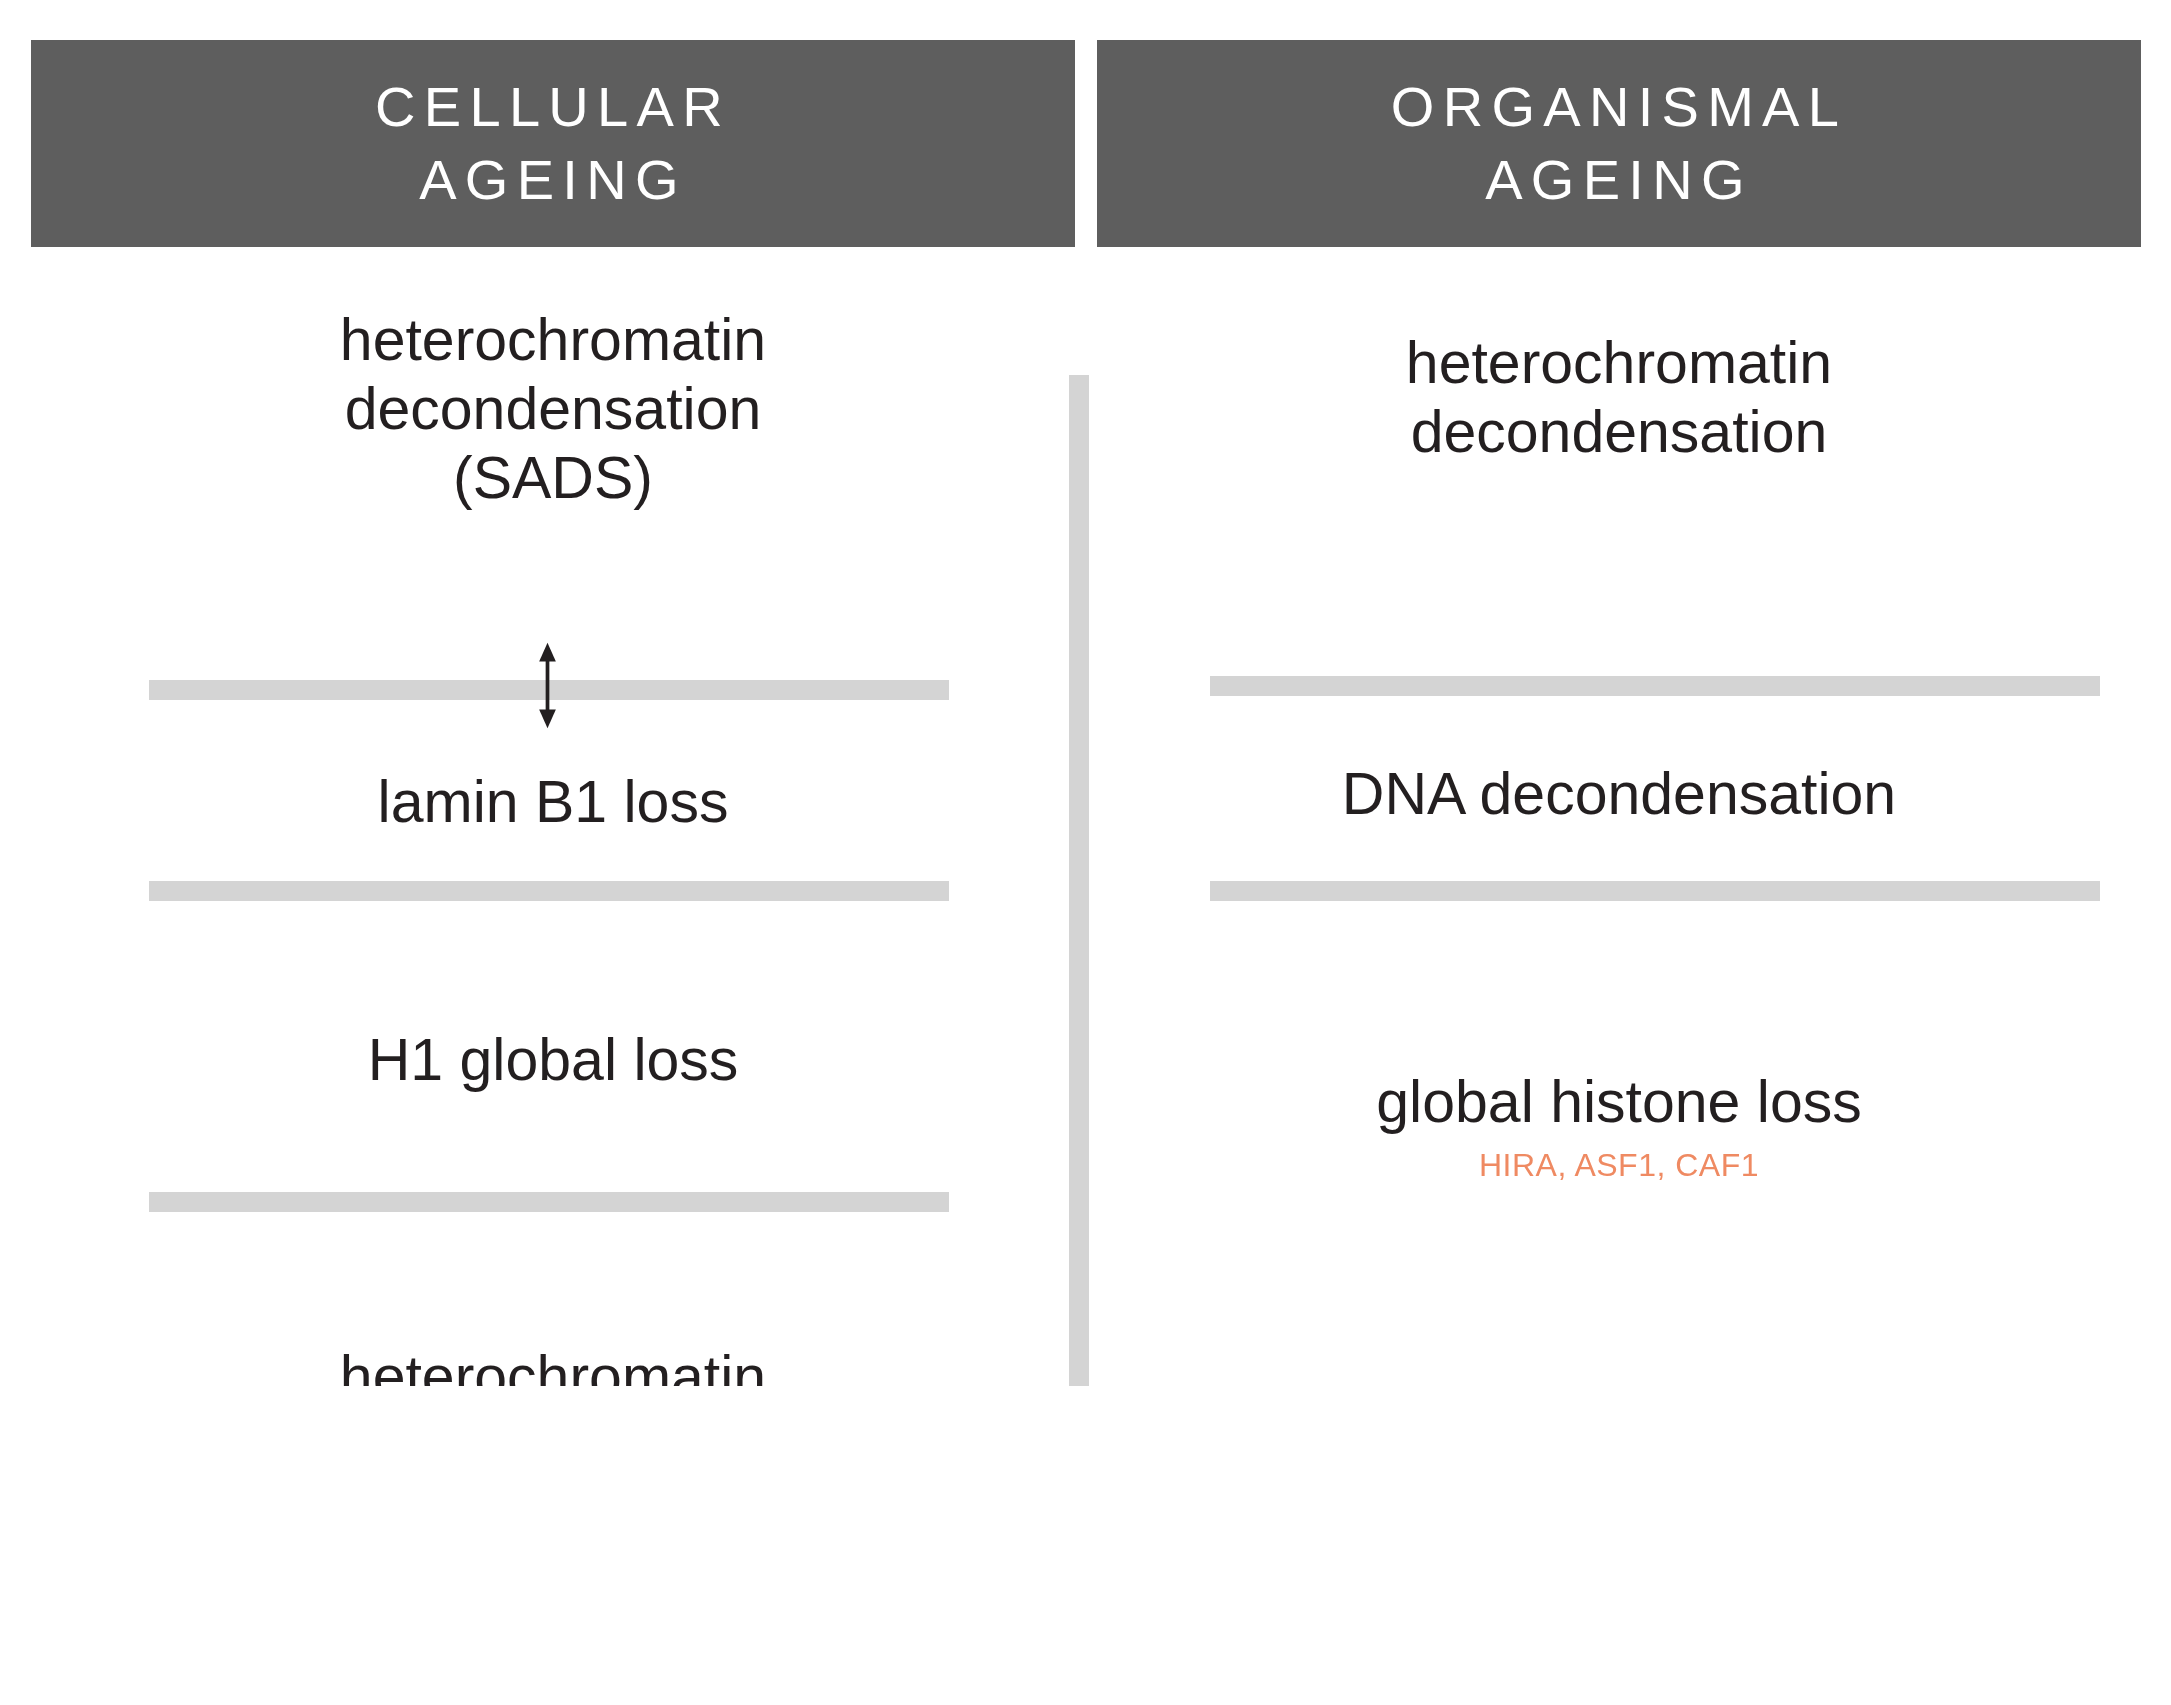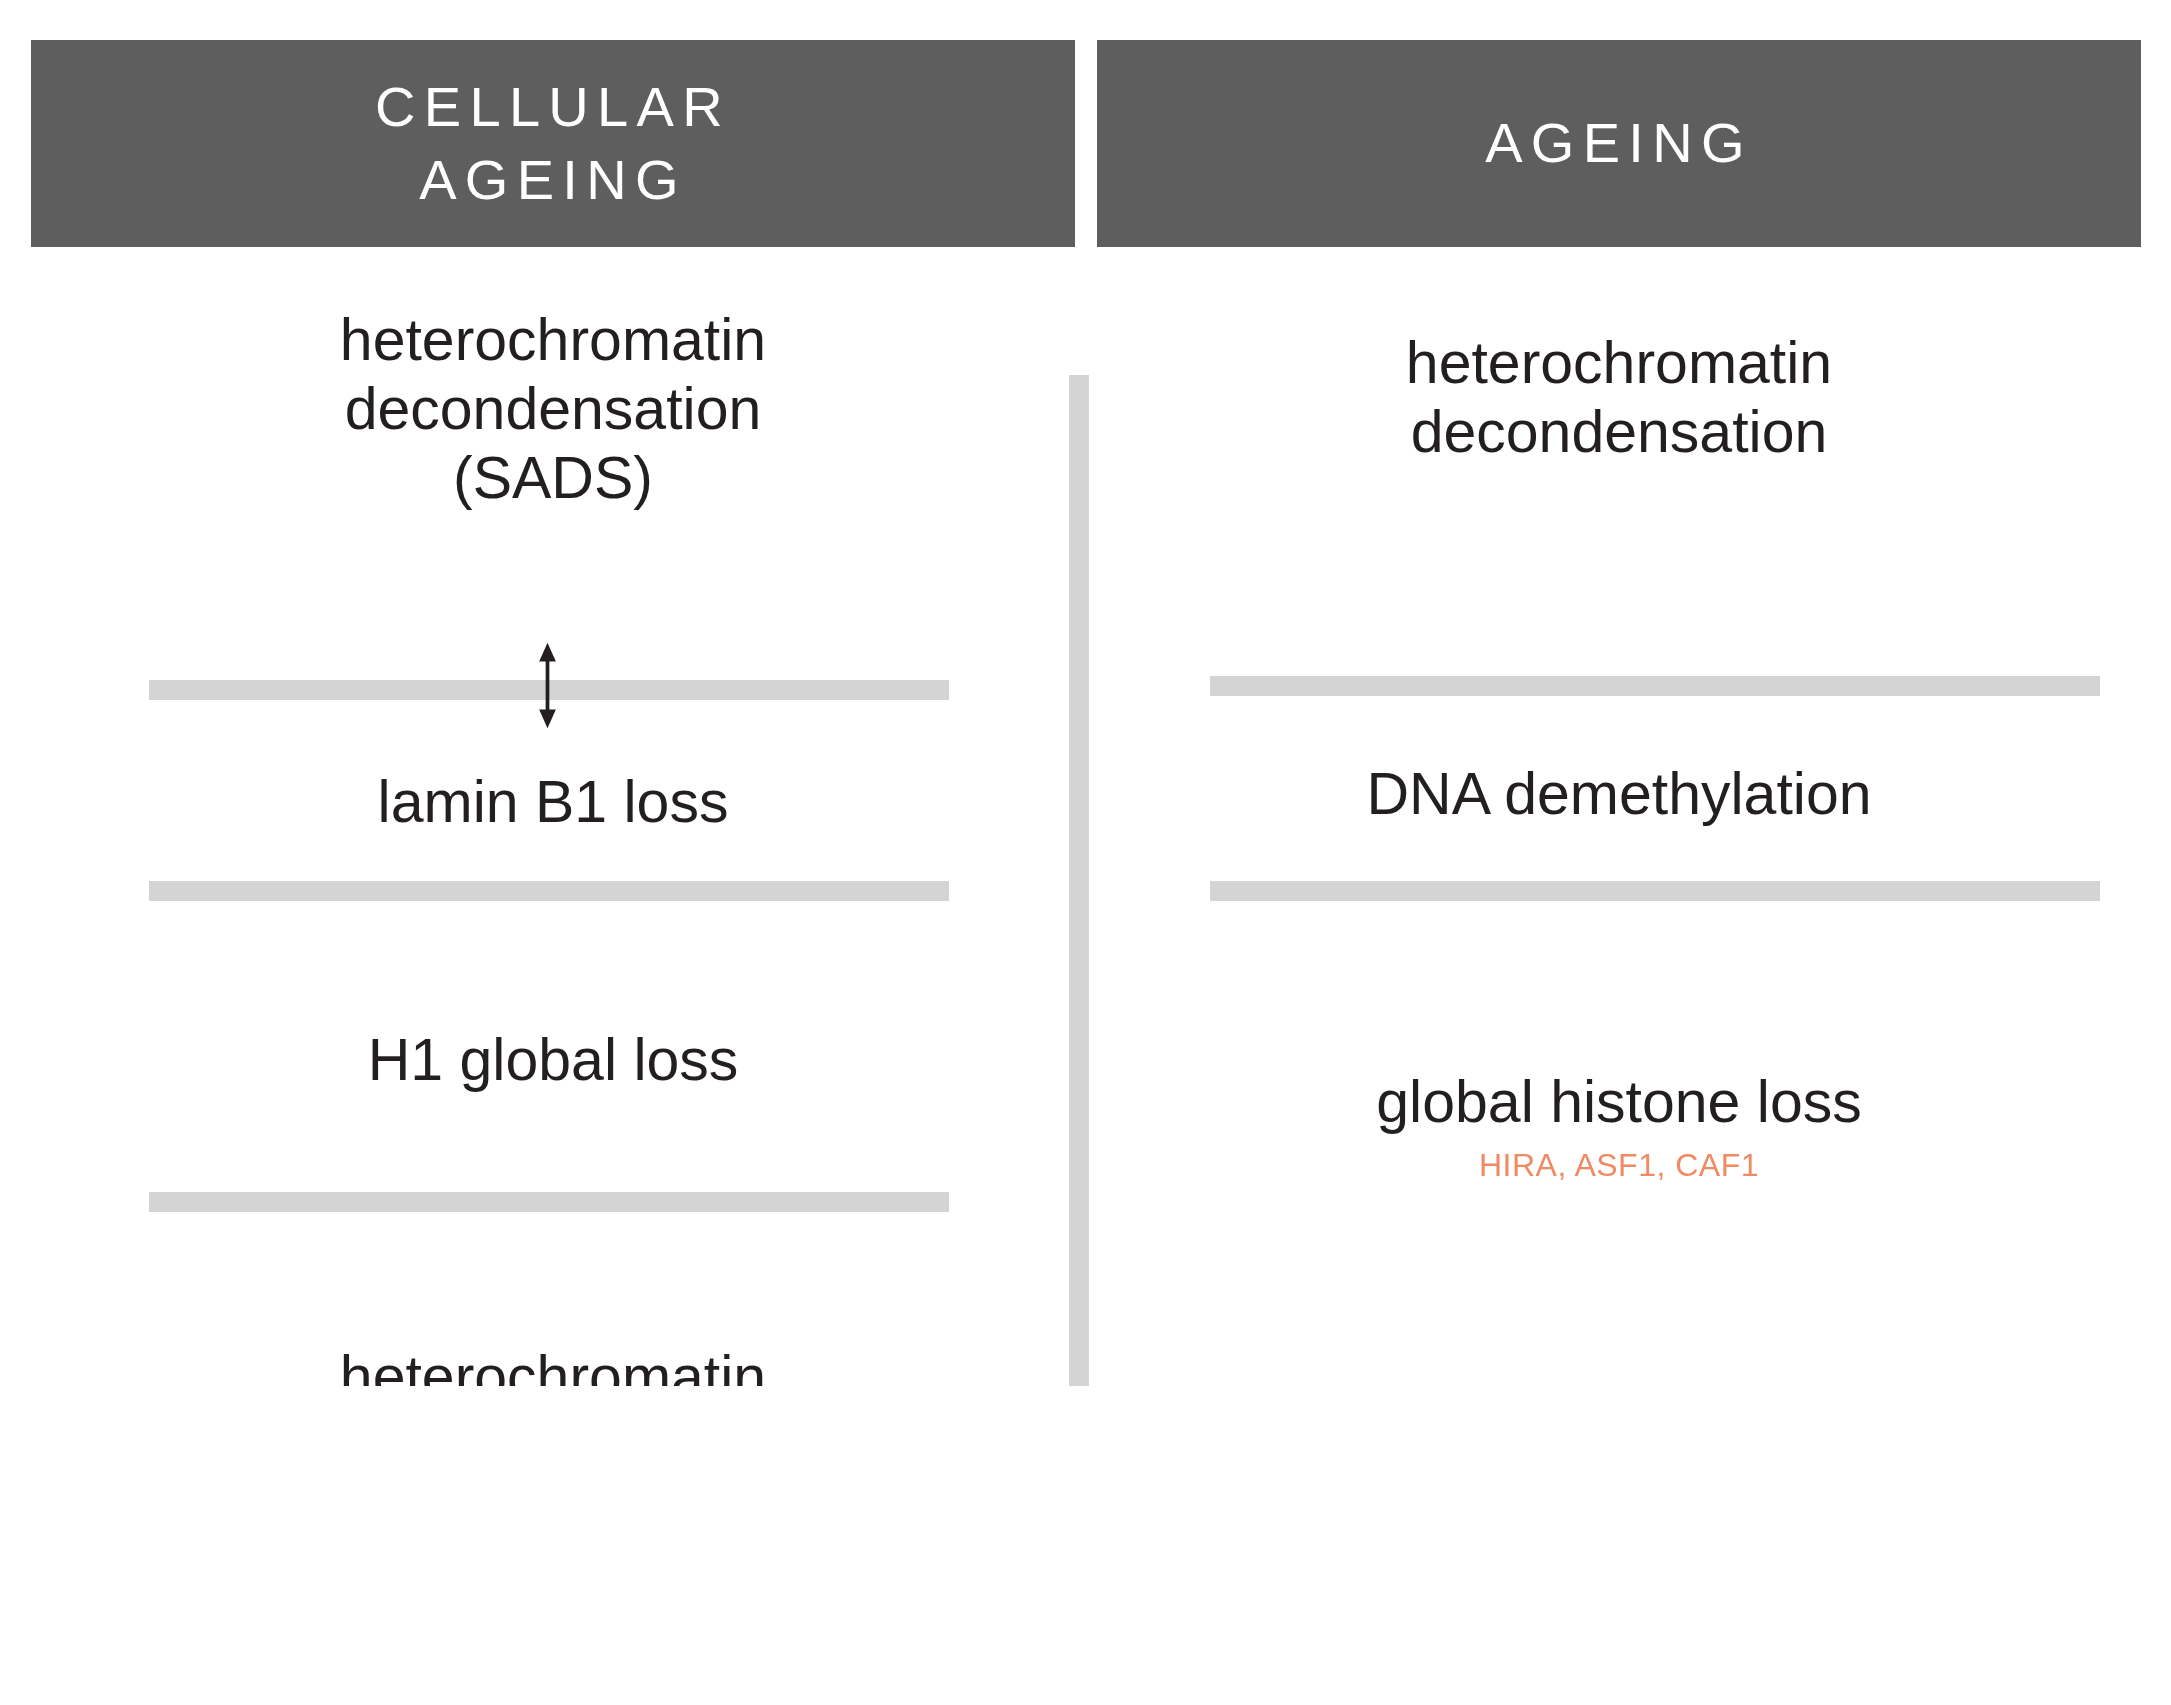--- a/index.html
+++ b/index.html
@@ -158,34 +158,35 @@
 formation
 (SAHF)</div>
       </div>
 
     </div>
   </div>
 
   <div class="column right">
 
     <div class="col-header">
+      <div class="hline">ORGANISMAL</div>
       <div class="hline">AGEING</div>
     </div>
 
     <div class="col-body">
 
       <div class="entry" style="top:82px;">
         <div class="main">heterochromatin
 decondensation</div>
       </div>
 
       <div class="sep" style="top:429px;"></div>
 
       <div class="entry" style="top:513px;">
-        <div class="main">DNA demethylation</div>
+        <div class="main">DNA decondensation</div>
       </div>
 
       <div class="sep" style="top:634px;"></div>
 
       <div class="entry" style="top:821px;">
         <div class="main">global histone loss</div>
         <div class="genes">HIRA, ASF1, CAF1</div>
       </div>
 
     </div>

